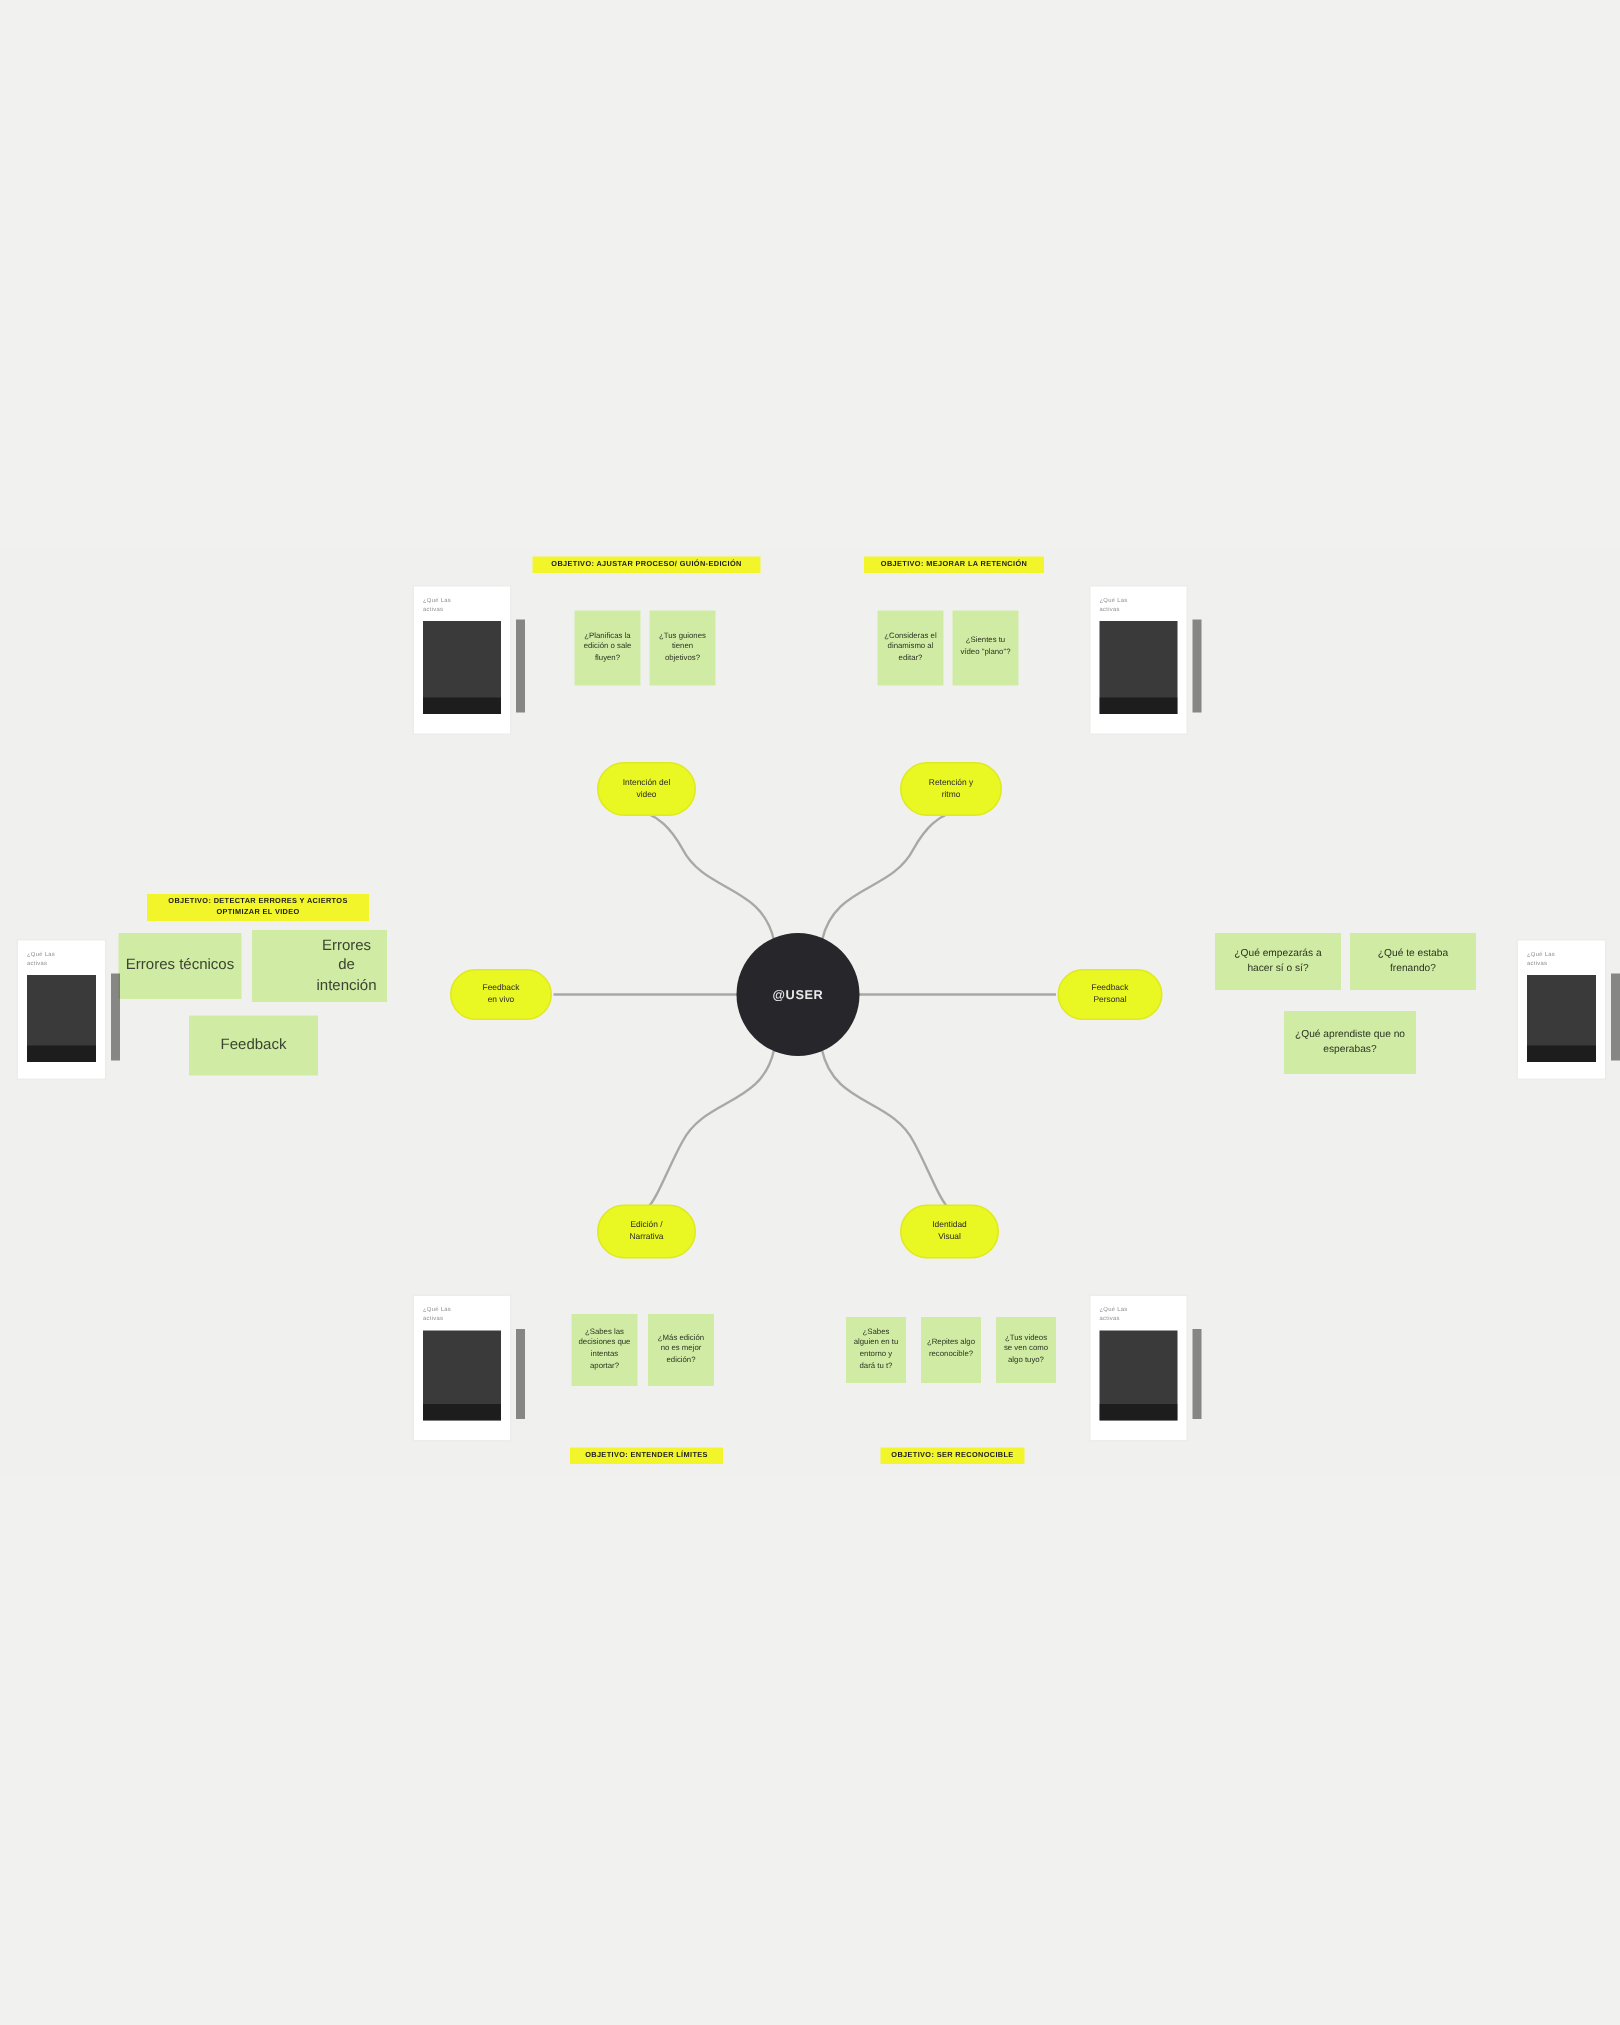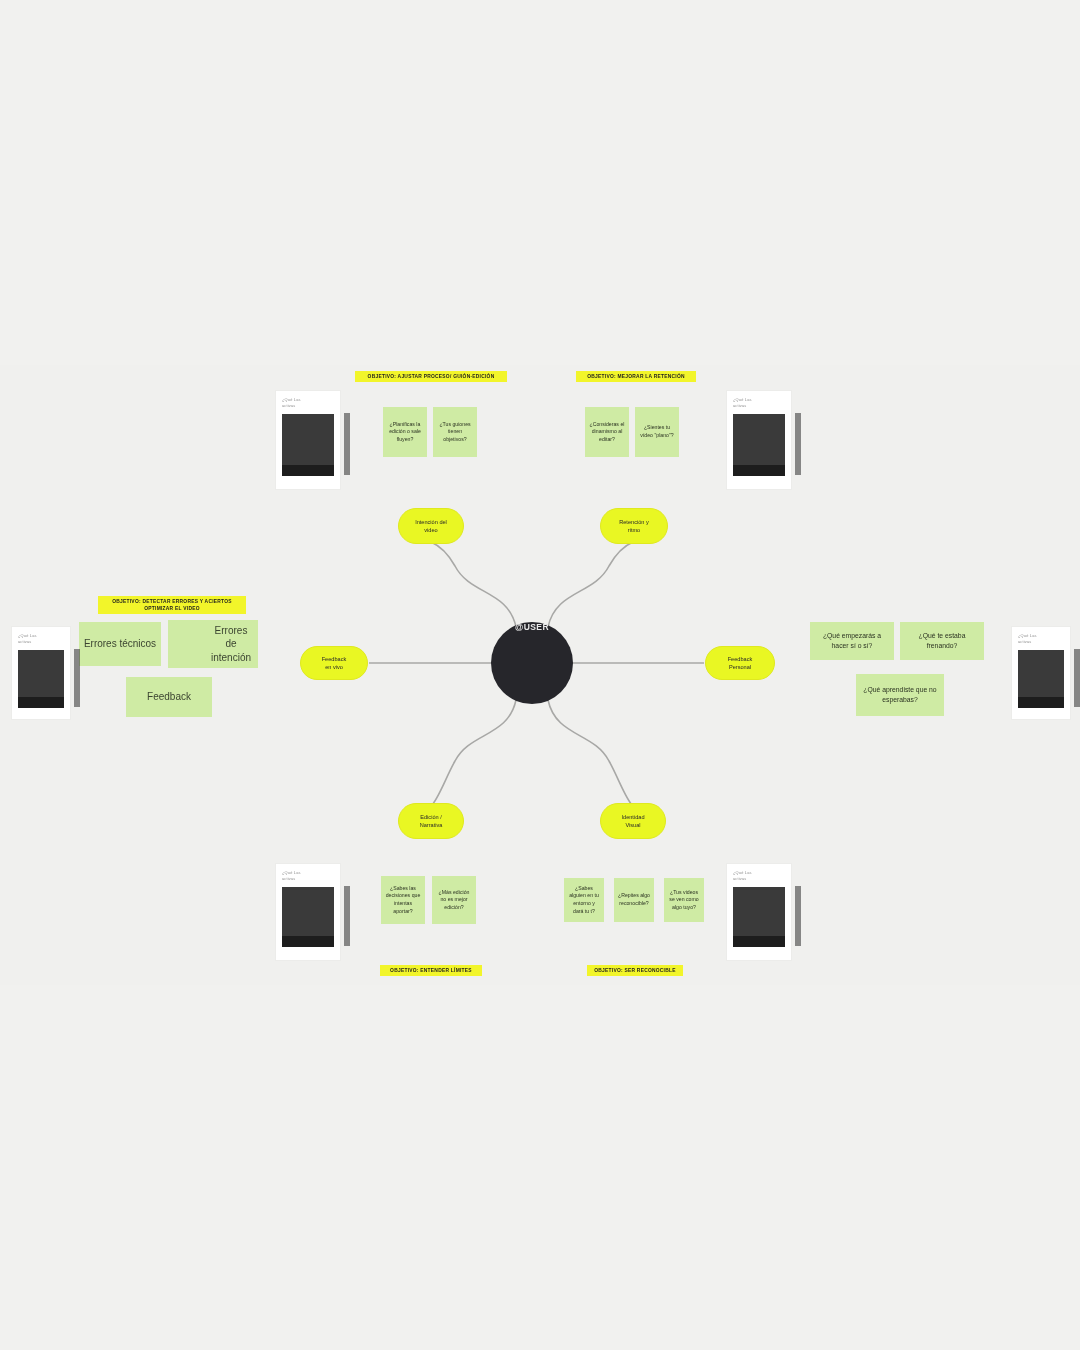--- a/index.html
+++ b/index.html
@@ -40,21 +40,21 @@
     stroke-width: 1.6;
   }
 
   
   .center-node {
     position: absolute;
     width: 82px; height: 82px;
     border-radius: 50%;
     background: #26262b;
     display: flex;
-    align-items: flex-start;
+    align-items: center;
     justify-content: center;
   }
   .center-node .label {
     color: #e9e9e9;
     font-size: 8.5px;
     font-weight: bold;
     letter-spacing: .4px;
   }
 
   

